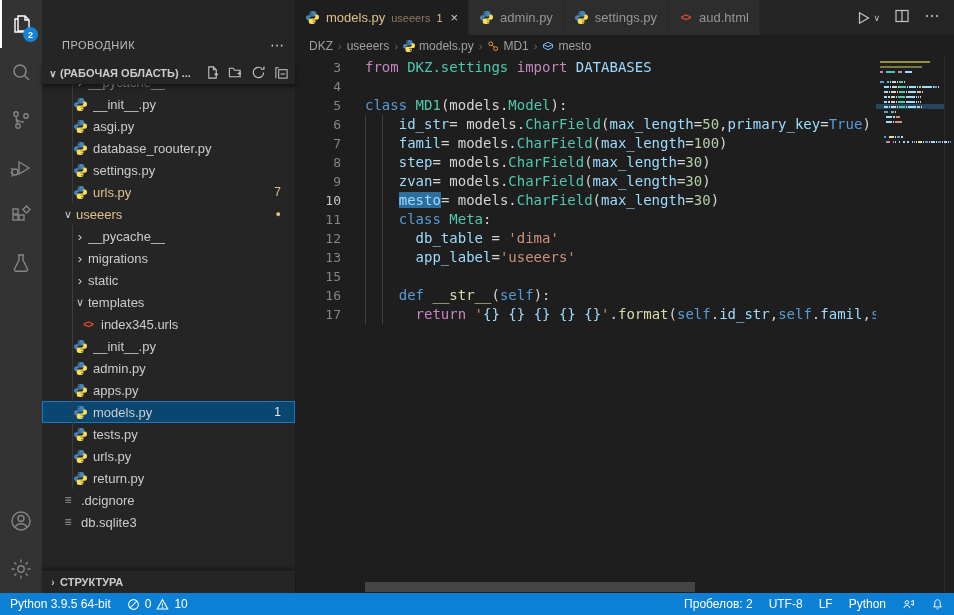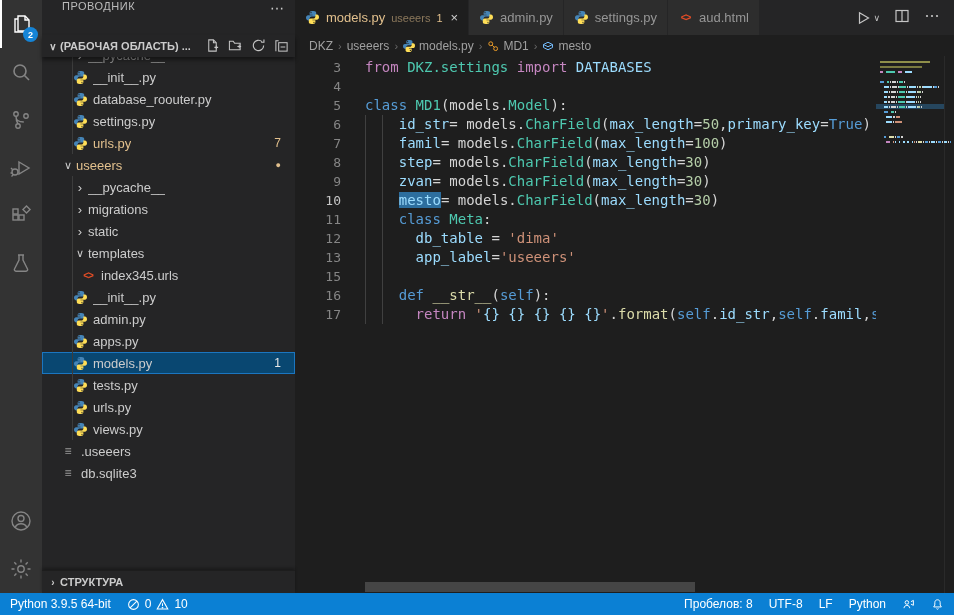--- a/index.html
+++ b/index.html
@@ -12,22 +12,22 @@
   .ab-item{width:42px;height:48px;display:flex;align-items:center;justify-content:center;
            position:relative;color:#858585;box-sizing:border-box;cursor:pointer;}
   .ab-item.active{color:#ffffff;border-left:2px solid #ffffff;}
   .ab-item svg{width:24px;height:24px;}
   .ab-badge{position:absolute;right:4px;bottom:6px;background:#1584d6;color:#fff;border-radius:50%;
             width:15px;height:15px;font-size:9px;display:flex;align-items:center;justify-content:center;font-weight:bold;}
   .ab-bottom{margin-top:auto;}
 
   
   .sidebar{width:253px;background:#252526;display:flex;flex-direction:column;flex-shrink:0;font-size:13px;min-height:0;}
-  .sb-title{height:35px;display:flex;padding:0 10px 0 20px;font-size:11px;
-            letter-spacing:.5px;color:#bbbbbb;flex-shrink:0;}
+  .sb-title{height:35px;display:flex;align-items:center;padding:0 10px 0 20px;font-size:11px;
+            letter-spacing:.5px;color:#bbbbbb;flex-shrink:0;margin-top:27px;}
   .sb-title .spacer{flex:1;}
   .sb-ellipsis{color:#cccccc;font-size:14px;letter-spacing:1px;cursor:pointer;}
   .sb-section{height:22px;display:flex;align-items:center;font-weight:bold;font-size:11px;color:#cccccc;
               padding:0 6px 0 4px;position:relative;z-index:3;box-shadow:0 3px 4px rgba(0,0,0,.45);flex-shrink:0;background:#252526;}
   .sb-section .lbl{flex:1;white-space:nowrap;overflow:hidden;}
   .sb-section .act{display:flex;gap:8px;align-items:center;}
   .sb-section .act svg{width:15px;height:15px;color:#c5c5c5;cursor:pointer;}
   .twk{width:14px;text-align:center;color:#cccccc;font-size:10px;flex-shrink:0;}
 
   .tree{flex:1;overflow:hidden;position:relative;z-index:1;}
@@ -215,20 +215,32 @@
           </div>
           <div class="row l2">
             <span class="guide"></span>
             <div class="inner">
               <span class="ficon py">
                 <svg viewBox="0 0 14 14">
                   <path fill="#4584b6" d="M6.8 0C4.7 0 3.9.9 3.9 2.1V4h3.2v.7H2.2C1 4.7 0 5.7 0 7.4s1 2.7 2.2 2.7h1.7V8.2c0-1.2 1-2.2 2.2-2.2H9c1.1 0 2-.9 2-2V2.1C11 .9 10.1 0 8 0H6.8zM5.4 1.1a.7.7 0 1 1 0 1.4.7.7 0 0 1 0-1.4z"></path>
                   <path fill="#ffde57" d="M7.2 14c2.1 0 2.9-.9 2.9-2.1V10H6.9v-.7h4.9C13 9.3 14 8.3 14 6.6s-1-2.7-2.2-2.7h-1.7v1.9c0 1.2-1 2.2-2.2 2.2H5c-1.1 0-2 .9-2 2v1.9C3 13.1 3.9 14 6 14h1.2zm1.4-1.1a.7.7 0 1 1 0-1.4.7.7 0 0 1 0 1.4z"></path>
                 </svg>
               </span>
+              <span class="rlabel">asgi.py</span>
+            </div>
+          </div>
+          <div class="row l2">
+            <span class="guide"></span>
+            <div class="inner">
+              <span class="ficon py">
+                <svg viewBox="0 0 14 14">
+                  <path fill="#4584b6" d="M6.8 0C4.7 0 3.9.9 3.9 2.1V4h3.2v.7H2.2C1 4.7 0 5.7 0 7.4s1 2.7 2.2 2.7h1.7V8.2c0-1.2 1-2.2 2.2-2.2H9c1.1 0 2-.9 2-2V2.1C11 .9 10.1 0 8 0H6.8zM5.4 1.1a.7.7 0 1 1 0 1.4.7.7 0 0 1 0-1.4z"></path>
+                  <path fill="#ffde57" d="M7.2 14c2.1 0 2.9-.9 2.9-2.1V10H6.9v-.7h4.9C13 9.3 14 8.3 14 6.6s-1-2.7-2.2-2.7h-1.7v1.9c0 1.2-1 2.2-2.2 2.2H5c-1.1 0-2 .9-2 2v1.9C3 13.1 3.9 14 6 14h1.2zm1.4-1.1a.7.7 0 1 1 0-1.4.7.7 0 0 1 0 1.4z"></path>
+                </svg>
+              </span>
               <span class="rlabel">database_roouter.py</span>
             </div>
           </div>
           <div class="row l2">
             <span class="guide"></span>
             <div class="inner">
               <span class="ficon py">
                 <svg viewBox="0 0 14 14">
                   <path fill="#4584b6" d="M6.8 0C4.7 0 3.9.9 3.9 2.1V4h3.2v.7H2.2C1 4.7 0 5.7 0 7.4s1 2.7 2.2 2.7h1.7V8.2c0-1.2 1-2.2 2.2-2.2H9c1.1 0 2-.9 2-2V2.1C11 .9 10.1 0 8 0H6.8zM5.4 1.1a.7.7 0 1 1 0 1.4.7.7 0 0 1 0-1.4z"></path>
                   <path fill="#ffde57" d="M7.2 14c2.1 0 2.9-.9 2.9-2.1V10H6.9v-.7h4.9C13 9.3 14 8.3 14 6.6s-1-2.7-2.2-2.7h-1.7v1.9c0 1.2-1 2.2-2.2 2.2H5c-1.1 0-2 .9-2 2v1.9C3 13.1 3.9 14 6 14h1.2zm1.4-1.1a.7.7 0 1 1 0-1.4.7.7 0 0 1 0 1.4z"></path>
@@ -367,27 +379,27 @@
           </div>
           <div class="row l2">
             <span class="guide"></span>
             <div class="inner">
               <span class="ficon py">
                 <svg viewBox="0 0 14 14">
                   <path fill="#4584b6" d="M6.8 0C4.7 0 3.9.9 3.9 2.1V4h3.2v.7H2.2C1 4.7 0 5.7 0 7.4s1 2.7 2.2 2.7h1.7V8.2c0-1.2 1-2.2 2.2-2.2H9c1.1 0 2-.9 2-2V2.1C11 .9 10.1 0 8 0H6.8zM5.4 1.1a.7.7 0 1 1 0 1.4.7.7 0 0 1 0-1.4z"></path>
                   <path fill="#ffde57" d="M7.2 14c2.1 0 2.9-.9 2.9-2.1V10H6.9v-.7h4.9C13 9.3 14 8.3 14 6.6s-1-2.7-2.2-2.7h-1.7v1.9c0 1.2-1 2.2-2.2 2.2H5c-1.1 0-2 .9-2 2v1.9C3 13.1 3.9 14 6 14h1.2zm1.4-1.1a.7.7 0 1 1 0-1.4.7.7 0 0 1 0 1.4z"></path>
                 </svg>
               </span>
-              <span class="rlabel">views.py</span>
+              <span class="rlabel">return.py</span>
             </div>
           </div>
           <div class="row l1">
             <div class="inner">
               <span class="ficon file">≡</span>
-              <span class="rlabel">.useeers</span>
+              <span class="rlabel">.dcignore</span>
             </div>
           </div>
           <div class="row l1">
             <div class="inner">
               <span class="ficon file">≡</span>
               <span class="rlabel">db.sqlite3</span>
             </div>
           </div>
         </div>
       <div class="outline">
@@ -679,21 +691,21 @@
         <span>0</span>
         <svg viewBox="0 0 16 16" fill="none" stroke="#fff" stroke-width="1.3">
             <path d="M8 2 L14.5 13.5 H1.5 Z"></path>
             <line x1="8" y1="6.5" x2="8" y2="9.8"></line>
             <circle cx="8" cy="11.8" r="0.4" fill="#fff"></circle>
           </svg>
         <span>10</span>
       </span>
     </div>
     <div class="sb-group">
-      <span class="sb-item">Пробелов: 8</span>
+      <span class="sb-item">Пробелов: 2</span>
       <span class="sb-item">UTF-8</span>
       <span class="sb-item">LF</span>
       <span class="sb-item">Python</span>
       <span class="sb-item">
         <svg viewBox="0 0 16 16" fill="none" stroke="#fff" stroke-width="1.2">
             <circle cx="6" cy="5.5" r="2.2"></circle>
             <path d="M2.5 12.5c0-2 1.6-3.4 3.5-3.4s3.5 1.4 3.5 3.4"></path>
             <path d="M11 4.5l3-1.5v6l-3-1.5"></path>
           </svg>
       </span>

